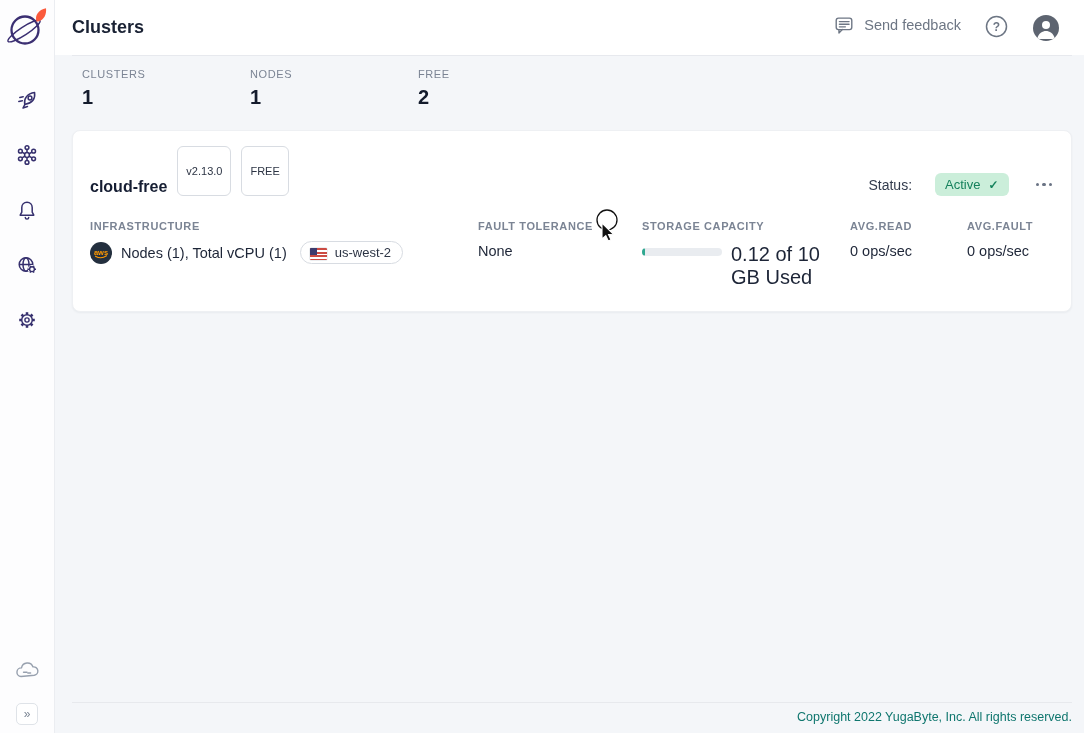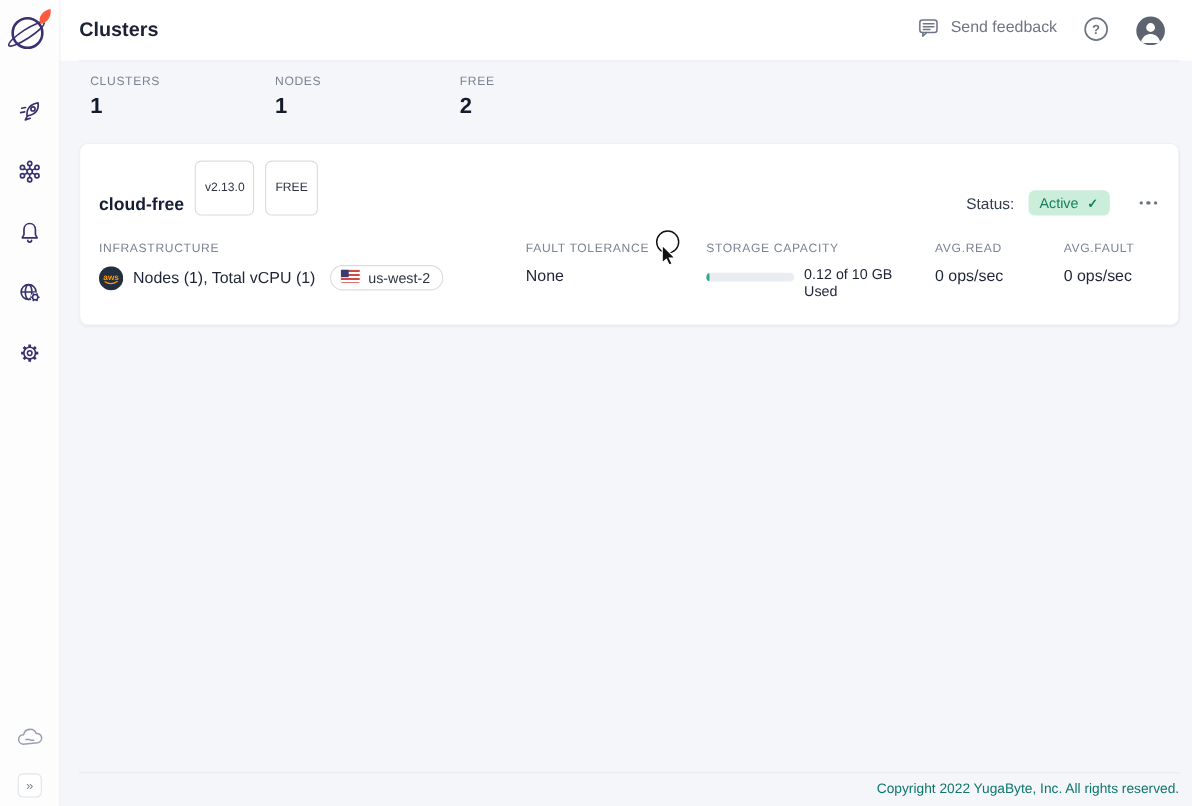--- a/index.html
+++ b/index.html
@@ -59,46 +59,46 @@
   .card-head { display:flex; align-items:flex-end; }
   .cluster-name { font-size:16px; font-weight:700; color:#161e33; }
   .chip {
     border:1px solid #d8dce2; border-radius:6px; font-size:11px; color:#2c3444;
     padding:18px 8px; margin-left:10px; background:#fff;
   }
   .status-group { margin-left:auto; display:flex; align-items:center; gap:13px; }
   .status-label { font-size:14px; color:#323b4d; }
   .status-pill {
     background:#cbeeda; color:#15815c; border-radius:6px; padding:4px 10px;
-    font-size:13px; display:flex; gap:8px; align-items:center; cursor:default;
+    font-size:13px; display:flex; gap:8px; align-items:center; cursor:default;margin-left:10px;
   }
   .status-check { font-size:12px; font-weight:700; }
   .menu-dots { display:flex; gap:3px; margin-left:12px; padding:6px 2px; cursor:pointer; }
   .dot { width:3.5px; height:3.5px; border-radius:50%; background:#6a7384; }
 
   .card-body { display:flex; margin-top:24px; }
-  .col-label { font-size:11px; color:#7b8494; letter-spacing:.6px; }
+  .col-label { font-size:11px; color:#7b8494; letter-spacing:.6px;font-weight:bold; }
   .col-infra { width:388px; }
   .infra-row { display:flex; align-items:center; gap:9px; margin-top:9px; }
   .infra-text { font-size:14.5px; color:#1d2537; }
   .region-chip {
-    display:inline-flex; align-items:flex-start; gap:8px; border:1px solid #d8dce2;
+    display:inline-flex; align-items:flex-end; gap:8px; border:1px solid #d8dce2;
     border-radius:12px; padding:3px 11px 3px 9px; font-size:13px; color:#2c3444; margin-left:4px;
   }
   .flag { width:17px; height:12px; position:relative; overflow:hidden; border-radius:1px;
     background:repeating-linear-gradient(180deg,#cc4b43 0 1.85px,#ffffff 1.85px 3.7px);
     box-shadow:0 0 0 .5px #d9dde2; }
   .flag::before { content:""; position:absolute; left:0; top:0; width:7px; height:6.5px; background:#3c3b6e; }
   .col-fault { width:164px; }
   .col-value { font-size:14.5px; color:#1d2537; margin-top:11px; }
   .col-storage { width:208px; }
   .storage-row { display:flex; gap:9px; margin-top:11px; }
   .progress { width:80px; height:8px; background:#e9ecf0; border-radius:4px; margin-top:5px; overflow:hidden; }
   .progress-fill { height:100%; background:#2fa890; border-radius:4px; min-width:3px; }
-  .storage-text { font-size:13px; color:#1d2537; width:108px; line-height:1.15; }
+  .storage-text { font-size:20px; color:#1d2537; width:108px; line-height:1.15; }
   .col-read { width:117px; }
   .col-write { flex:1; }
 
   
   .footer { margin-top:auto; border-top:1px solid #e7e9ed; padding:7px 0 9px; }
   .footer-text { text-align:right; font-size:12.5px; color:#0f766e; }
 
   
   .cursor-overlay { position:absolute; left:590px; top:207px; z-index:50; pointer-events:none; }
 </style>

